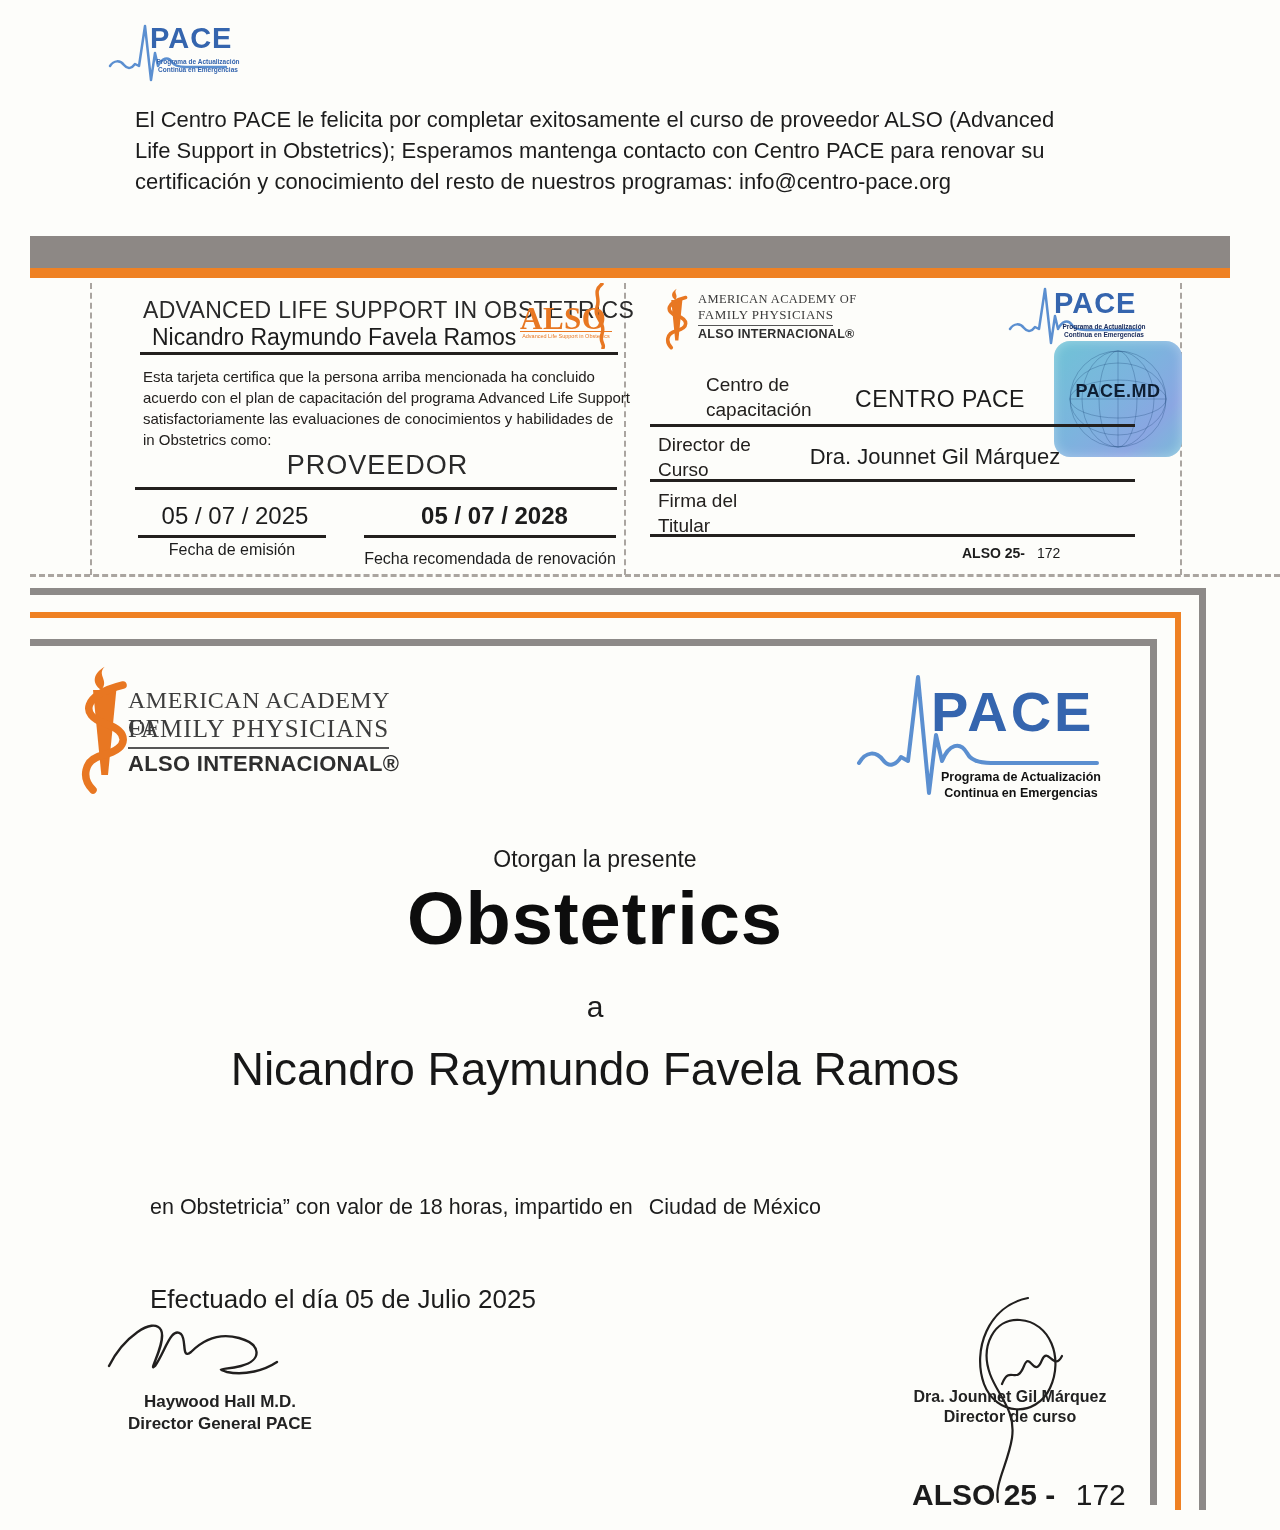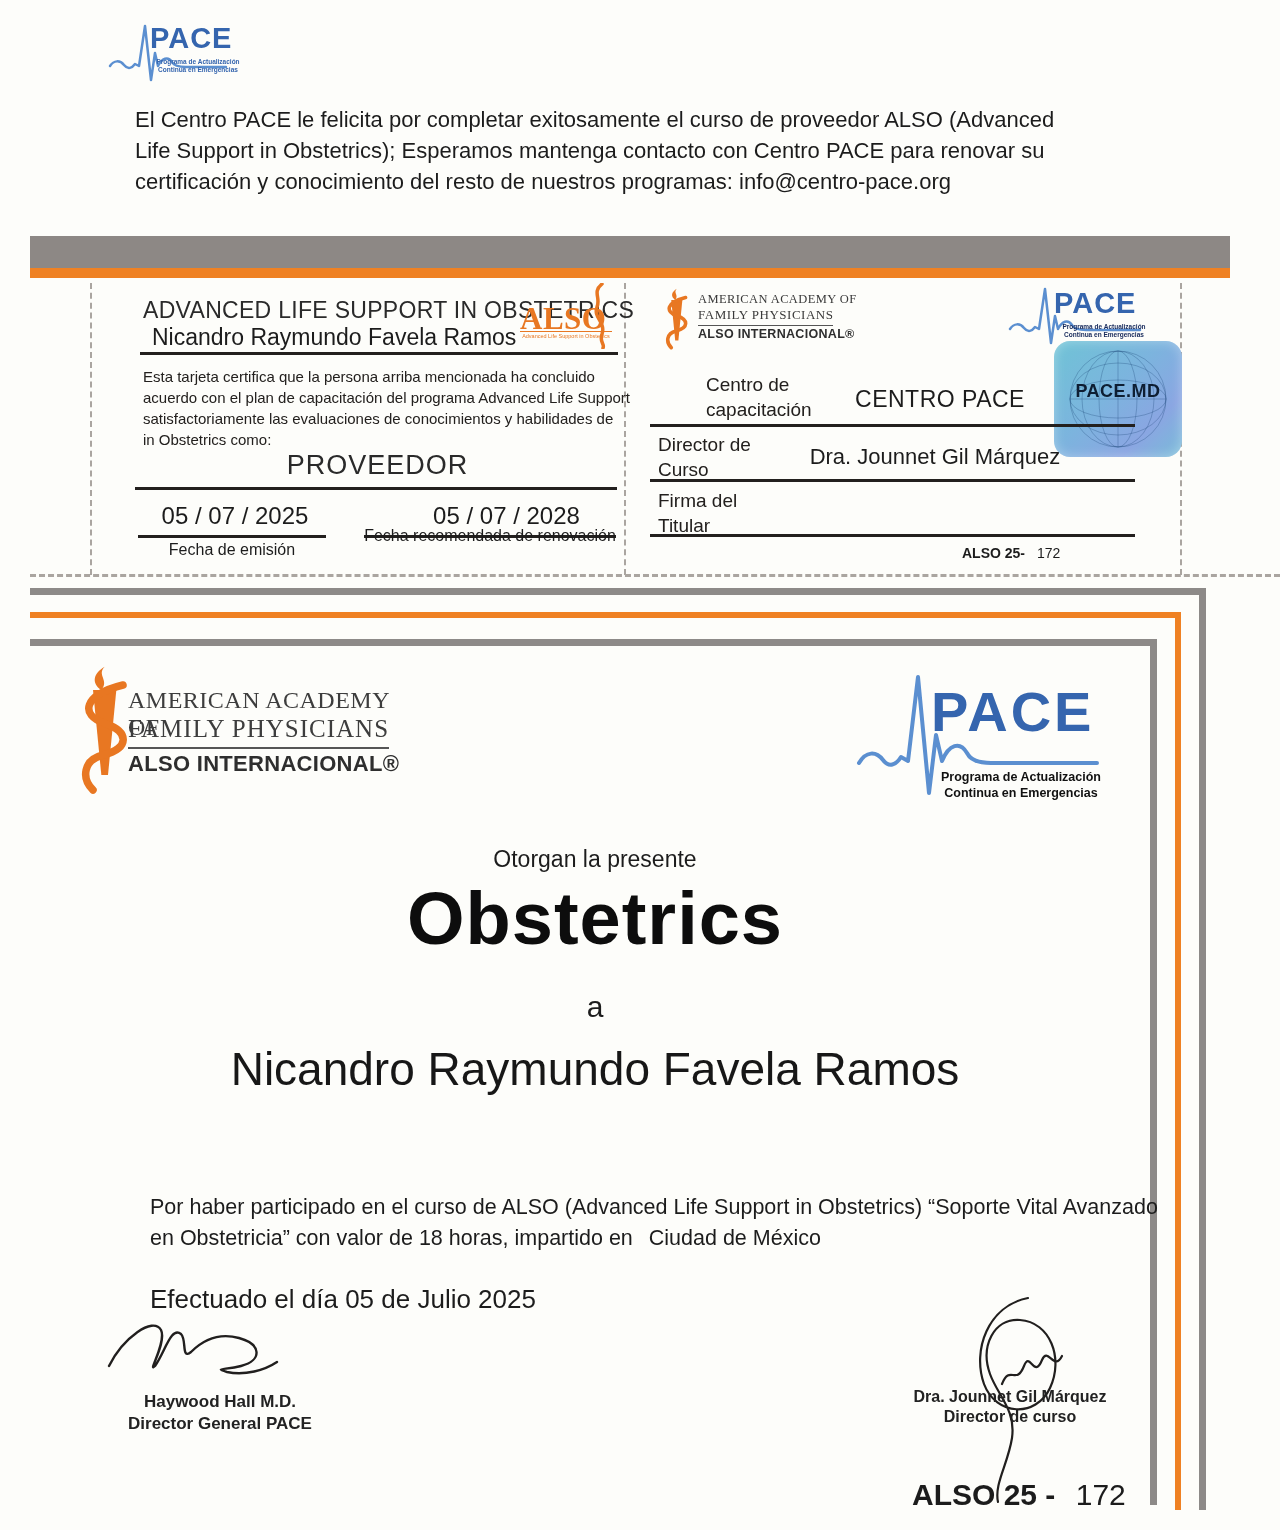--- a/index.html
+++ b/index.html
@@ -63,25 +63,25 @@
     <div class="nowrap">Esta tarjeta certifica que la persona arriba mencionada ha concluido</div>
     <div class="nowrap">acuerdo con el plan  de capacitación del programa Advanced Life Support</div>
     <div class="nowrap">satisfactoriamente las evaluaciones de conocimientos y habilidades de</div>
     <div class="nowrap">in Obstetrics como:</div>
   </div>
 
   <div class="abs center" style="left:140px;top:450px;width:475px;font-size:27px;letter-spacing:1px;color:#2a2a2a;">PROVEEDOR</div>
   <div class="abs rule" style="left:135px;top:487px;width:482px;height:2.5px;"></div>
 
   <div class="abs center" style="left:140px;top:502px;width:190px;font-size:24px;">05 / 07 / 2025</div>
-  <div class="abs center" style="left:384px;top:502px;width:245px;font-size:24px;">05 / 07 / 2028</div>
+  <div class="abs center" style="left:372px;top:502px;width:245px;font-size:24px;font-weight:bold;">05 / 07 / 2028</div>
   <div class="abs rule" style="left:138px;top:535px;width:188px;height:2.5px;"></div>
   <div class="abs rule" style="left:364px;top:535px;width:252px;height:2.5px;"></div>
   <div class="abs center" style="left:138px;top:541px;width:188px;font-size:16px;">Fecha de emisión</div>
-  <div class="abs center" style="left:364px;top:527px;width:252px;font-size:16px;">Fecha recomendada de renovación</div>
+  <div class="abs center" style="left:364px;top:550px;width:252px;font-size:16px;">Fecha recomendada de renovación</div>
 
   <div class="abs" style="left:660px;top:288px;width:220px;height:64px;">
     <svg class="abs" style="left:0;top:0;" width="32" height="62" viewBox="0 0 36 78">
       <path d="M19,1 C14,6 22,9 17,15 C11,11 12,5 19,1 Z" fill="#e87722"></path>
       <path d="M12,15 L26,15 L21,66 L17,66 Z" fill="#e87722"></path>
       <path d="M30,12 C6,18 4,30 19,35 C34,40 34,50 18,54 C6,57 5,68 12,75" stroke="#e87722" stroke-width="4.5" fill="none" stroke-linecap="round"></path>
     </svg>
     <div class="abs serif" style="left:38px;top:4px;font-size:12.5px;color:#3a3a3a;letter-spacing:.4px;">AMERICAN ACADEMY OF</div>
     <div class="abs serif" style="left:38px;top:19px;font-size:13px;color:#3a3a3a;letter-spacing:.5px;border-bottom:1.5px solid #555;padding-bottom:2px;">FAMILY PHYSICIANS</div>
     <div class="abs" style="left:38px;top:39px;font-size:12.5px;font-weight:bold;color:#2e2e2e;letter-spacing:.3px;">ALSO INTERNACIONAL®</div>
@@ -157,21 +157,20 @@
       <div>Continua en Emergencias</div>
     </div>
   </div>
 
   <div class="abs center" style="left:30px;top:846px;width:1130px;font-size:23px;">Otorgan la presente</div>
   <div class="abs center" style="left:30px;top:876px;width:1130px;font-size:74px;font-weight:bold;letter-spacing:1px;color:#0d0d0d;">Obstetrics</div>
   <div class="abs center" style="left:30px;top:990px;width:1130px;font-size:30px;">a</div>
   <div class="abs center" style="left:30px;top:1042px;width:1130px;font-size:46px;color:#171717;">Nicandro Raymundo Favela Ramos</div>
 
   <div class="abs" style="left:150px;top:1192px;width:980px;font-size:21.5px;line-height:31px;">
-    <div class="nowrap">Por haber participado en el curso de ALSO (Advanced Life Support in Obstetrics) “Soporte Vital Avanzado</div>
     <div class="nowrap">
       <span>en Obstetricia” con valor de 18 horas, impartido en</span>
       <span style="margin-left:10px;">Ciudad de México</span>
     </div>
   </div>
 
   <div class="abs nowrap" style="left:150px;top:1284px;font-size:26px;">Efectuado  el  día  05  de Julio  2025</div>
 
   <svg class="abs" style="left:105px;top:1308px;" width="210" height="84" viewBox="0 0 210 84">
     <path class="sig" style="stroke-width:2.4" d="M4,58 C18,30 48,8 56,22 C62,34 42,66 50,58 C60,44 66,18 76,26 C82,32 76,52 86,44 C96,34 112,24 134,30 C156,36 158,52 136,58 C120,62 108,60 122,64 C140,68 160,62 172,54"></path>

